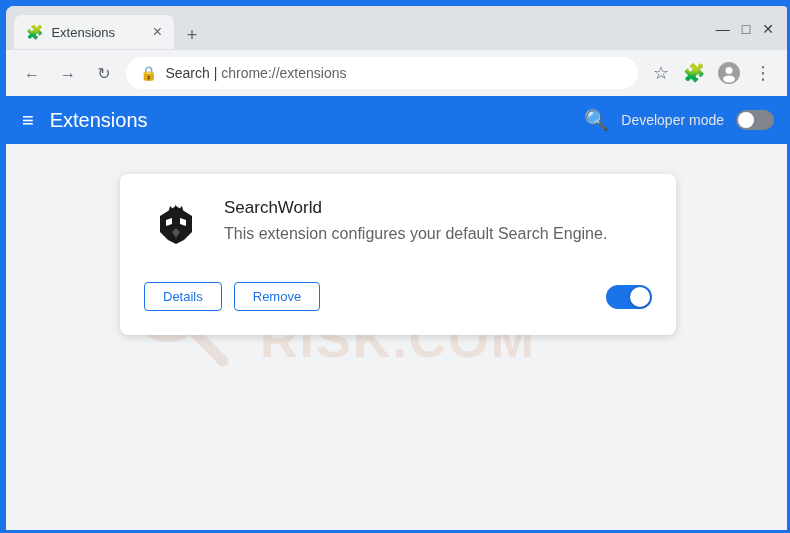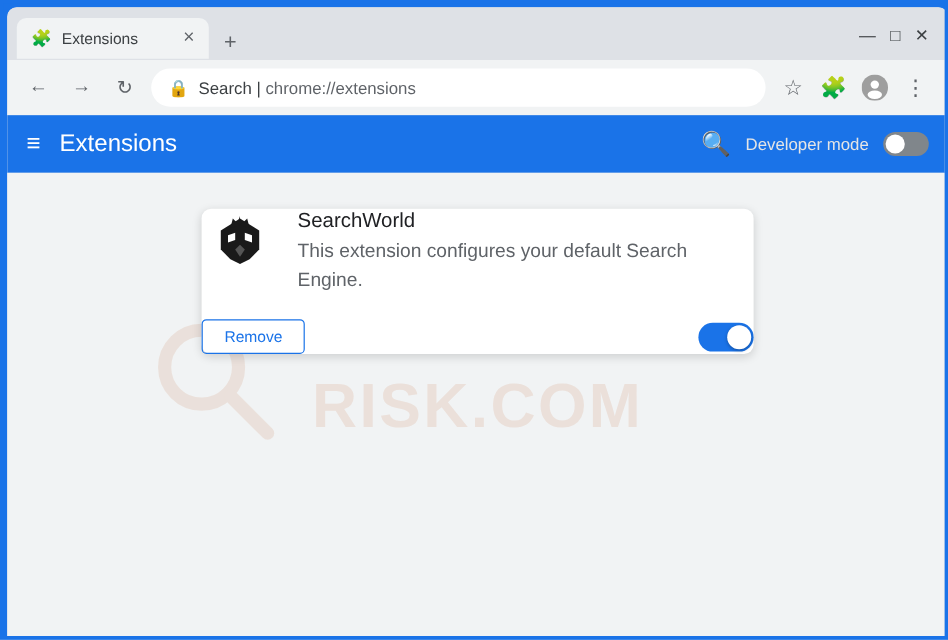--- a/index.html
+++ b/index.html
@@ -233,24 +233,25 @@
       height: 110px;
       opacity: 0.15;
       pointer-events: none;
     }
     
     .ext-card {
       position: absolute;
       top: 30px;
       left: 50%;
       transform: translateX(-50%);
-      width: 460px;
+      width: 556px;
       background: #fff;
       border-radius: 8px;
       box-shadow: 0 2px 8px rgba(0,0,0,0.15);
+      padding: 24px;
     }
     .card-top {
       display: flex;
       align-items: flex-start;
       gap: 16px;
       margin-bottom: 20px;
     }
     .ext-logo {
       width: 64px;
       height: 64px;
@@ -392,20 +393,21 @@
             <polygon points="34,4 28,10 36,12" fill="#1a1a1a"></polygon>
             <polygon points="28,2 28,10 26,8" fill="#1a1a1a"></polygon>
           </svg>
         </div>
         <div class="ext-info">
           <div class="ext-name">SearchWorld</div>
           <div class="ext-desc">This extension configures your default Search Engine.</div>
         </div>
       </div>
       <div class="card-bottom">
+        <button class="card-btn">Details</button>
         <button class="card-btn">Remove</button>
         <div class="spacer"></div>
         <div class="toggle-large">
           <div class="toggle-large-thumb"></div>
         </div>
       </div>
     </div>
 
   </div>
 </div>

